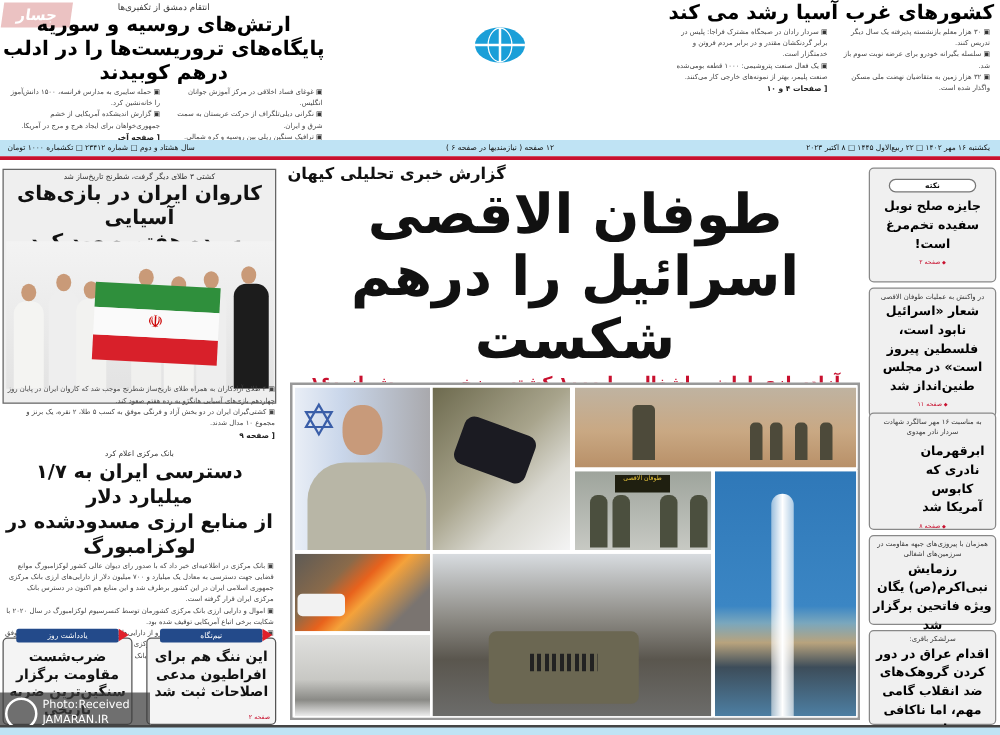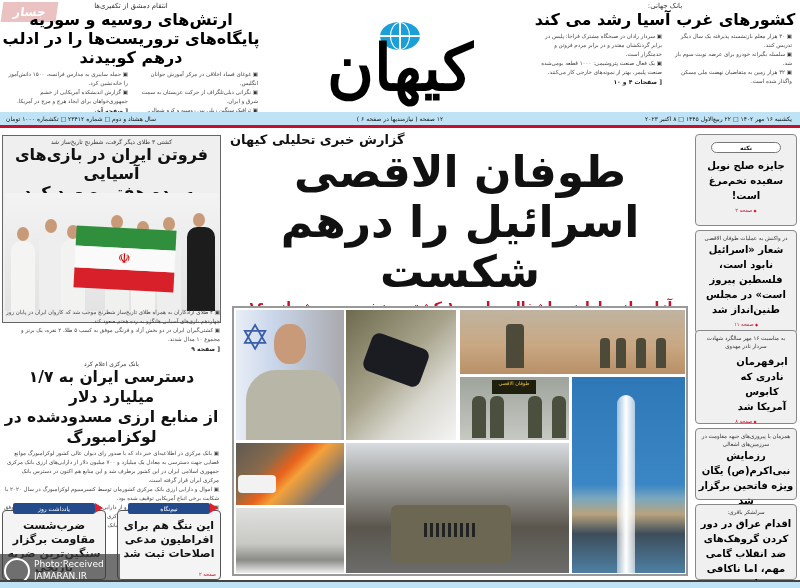--- a/index.html
+++ b/index.html
@@ -108,41 +108,39 @@
   .rbox .ref::before { content: "◆ "; font-size: 4px; }
   .rbox .pill { display: inline-block; margin-top: 4px; width: 70px; height: 11px; border: 1px solid #777; border-radius: 6px; background: #fff; font-size: 6px; line-height: 10px; font-weight: bold; }
 </style>
 </head>
 <body>
 
 <div class="masthead">
   <div class="watermark-tag">جسار</div>
 
   <div class="mh-right">
-    <div class="kicker">بانک جهانی:</div>
     <div class="mh-headline">کشورهای غرب آسیا رشد می کند</div>
     <div class="mh-bullets">
       <div class="col">
         <div class="b">۳۰ هزار معلم بازنشسته پذیرفته یک سال دیگر تدریس کنند.</div>
         <div class="b">سلسله بگیرانه خودرو برای عرضه نوبت سوم باز شد.</div>
         <div class="b">۳۲ هزار زمین به متقاضیان نهضت ملی مسکن واگذار شده است.</div>
       </div>
       <div class="col">
         <div class="b">سردار رادان در صبحگاه مشترک فراجا: پلیس در برابر گردنکشان مقتدر و در برابر مردم فروتن و خدمتگزار است.</div>
         <div class="b">یک فعال صنعت پتروشیمی: ۱۰۰۰ قطعه بومی‌شده صنعت پلیمر، بهتر از نمونه‌های خارجی کار می‌کنند.</div>
         <div class="pageref">[ صفحات ۴ و ۱۰</div>
       </div>
     </div>
   </div>
 
   <div class="logo">
     <div class="globe">
         <div class="ring"></div>
       </div>
-    <div class="name">کیهان</div>
   </div>
 
   <div class="mh-left">
     <div class="kicker">انتقام دمشق از تکفیری‌ها</div>
     <div class="mh-headline">ارتش‌های روسیه و سوریه</div>
     <div class="mh-headline">پایگاه‌های تروریست‌ها را در ادلب درهم کوبیدند</div>
     <div class="mh-bullets">
       <div class="col">
         <div class="b">غوغای فساد اخلاقی در مرکز آموزش جوانان انگلیس.</div>
         <div class="b">نگرانی دیلی‌تلگراف از حرکت عربستان به سمت شرق و ایران.</div>
@@ -160,21 +158,21 @@
 <div class="infoband">
   <span class="pages">۱۲ صفحه ( نیازمندیها در صفحه ۶ )</span>
   <span class="date">یکشنبه ۱۶ مهر ۱۴۰۲ □ ۲۲ ربیع‌الاول ۱۴۴۵ □ ۸ اکتبر ۲۰۲۳</span>
   <span class="issue">سال هشتاد و دوم □ شماره ۲۳۴۱۲ □ تکشماره ۱۰۰۰ تومان</span>
 </div>
 <div class="redline"></div>
 
 <div class="leftcol">
   <div class="box-sport">
     <div class="kicker">کشتی ۳ طلای دیگر گرفت، شطرنج تاریخ‌ساز شد</div>
-    <div class="h">فروتن ایران در بازی‌های آسیایی</div>
+    <div class="h">کاروان ایران در بازی‌های آسیایی</div>
     <div class="h">به رده هفتم صعود کرد</div>
     <div class="photo ph-team">
       <div class="people">
         <div class="person" style="left:6px;height:70px;background:#f4f4f2;"></div>
         <div class="person" style="left:34px;height:78px;background:#eee;"></div>
         <div class="person" style="left:56px;height:72px;background:#f2f2f0;"></div>
         <div class="person" style="left:100px;height:82px;background:#f0f0ee;"></div>
         <div class="person" style="left:126px;height:76px;background:#f4f4f2;"></div>
         <div class="person" style="left:152px;height:80px;background:#eee;"></div>
         <div class="person" style="left:182px;height:84px;background:#1c1c1c;width:28px;"></div>

